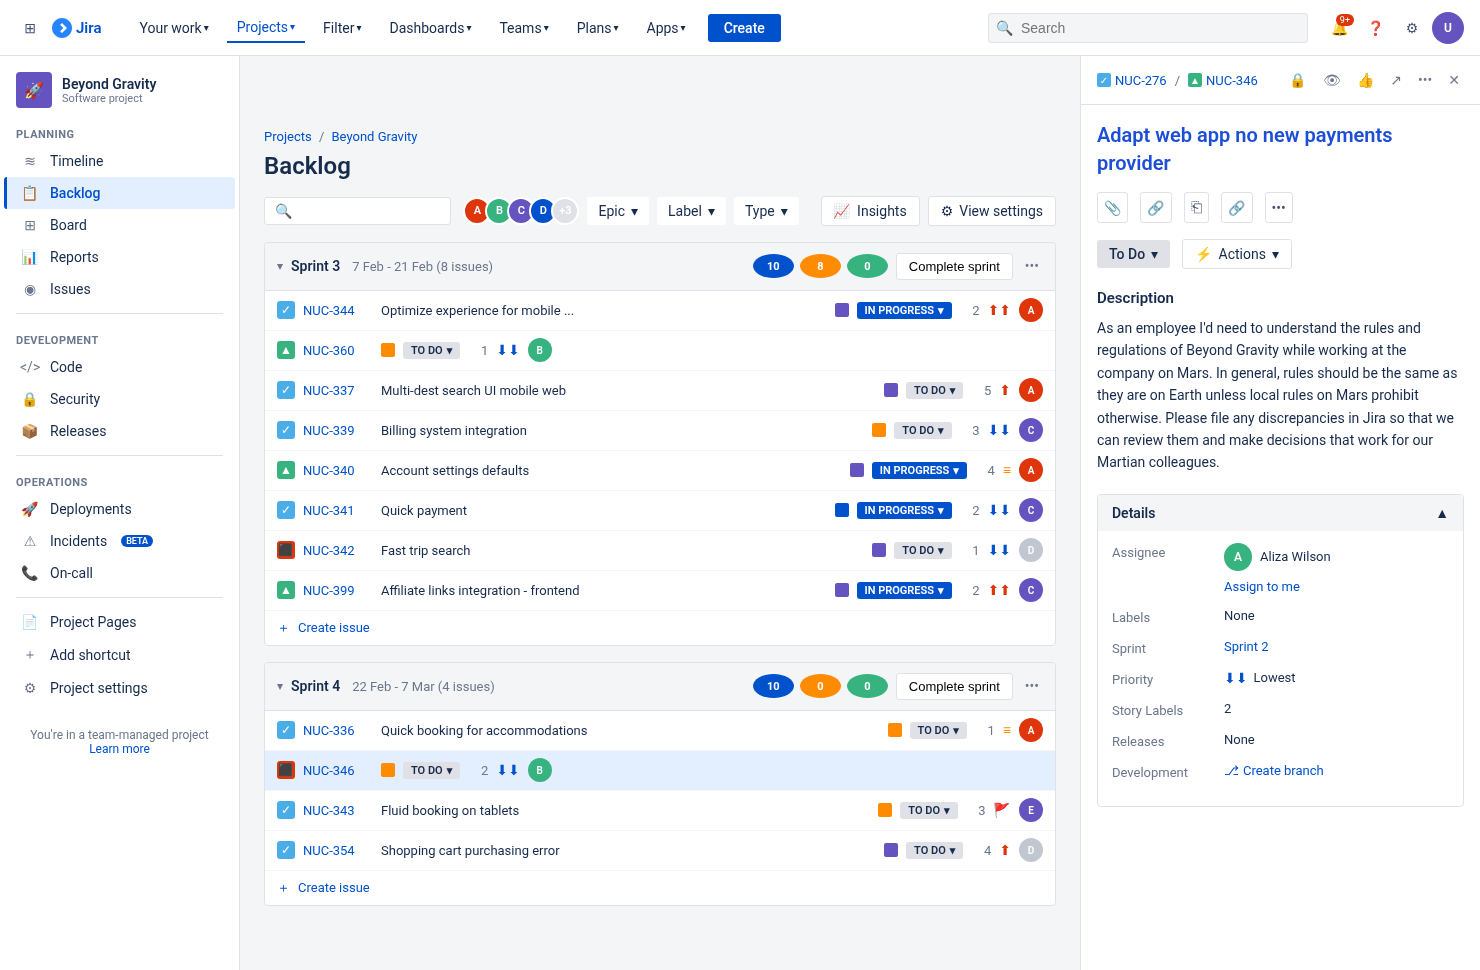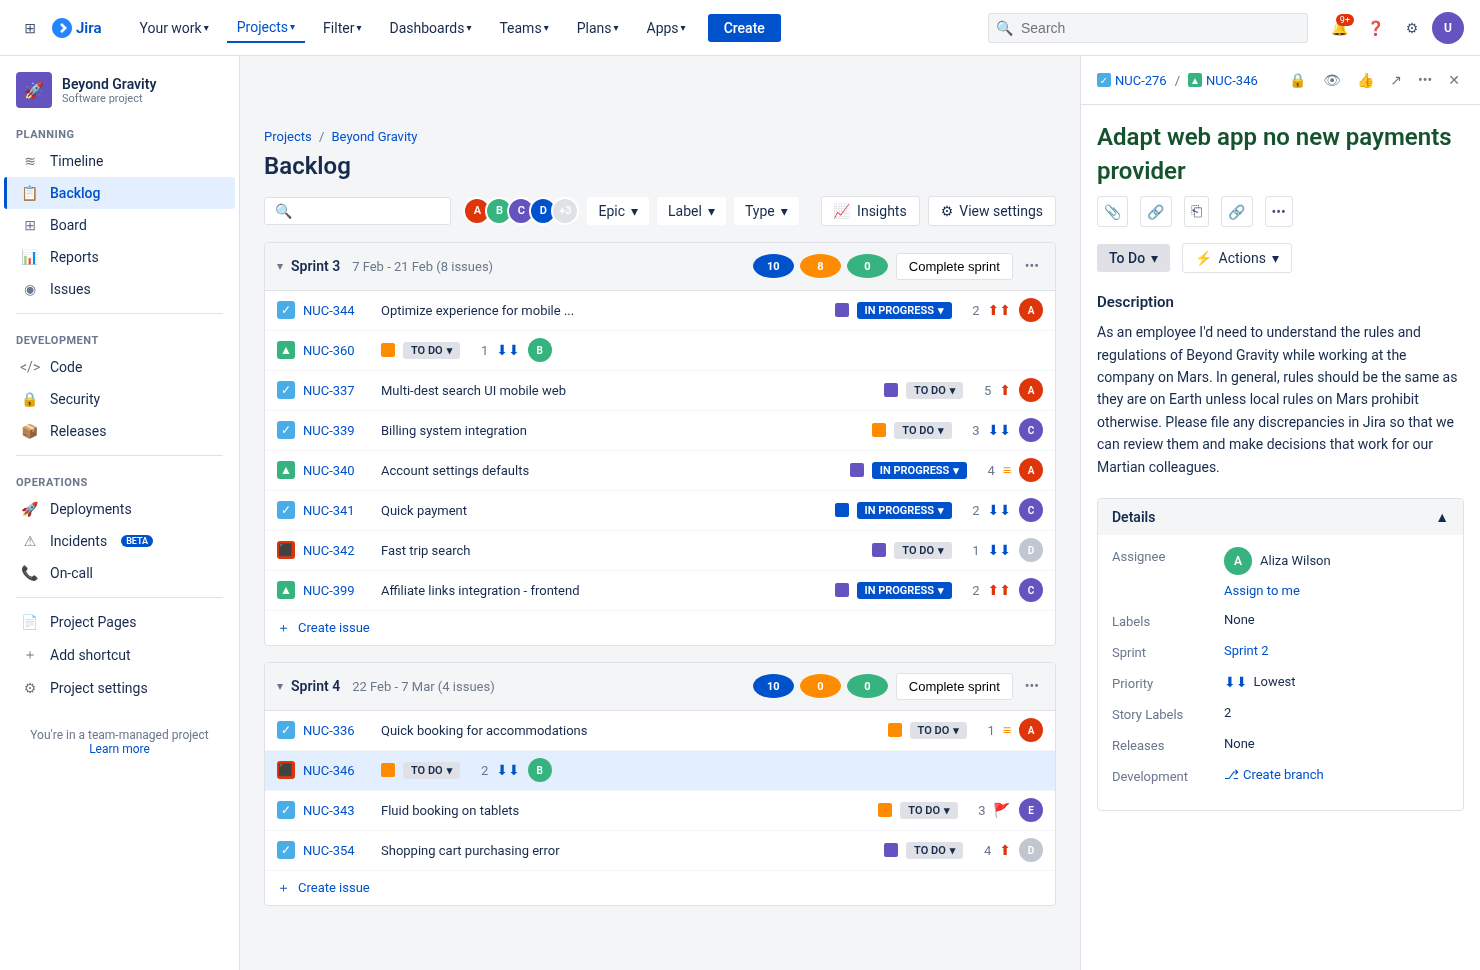--- a/index.html
+++ b/index.html
@@ -100,21 +100,21 @@
     .detail-header { display: flex; align-items: center; gap: 8px; padding: 12px 16px; border-bottom: 1px solid #dfe1e6; }
     .detail-breadcrumb { display: flex; align-items: center; gap: 6px; font-size: 13px; }
     .detail-bc-item { display: flex; align-items: center; gap: 4px; color: #0052cc; cursor: pointer; }
     .detail-bc-icon { width: 14px; height: 14px; border-radius: 2px; display: flex; align-items: center; justify-content: center; font-size: 10px; }
     .detail-bc-icon.task { background: #4bade8; color: #fff; }
     .detail-bc-icon.story { background: #36b37e; color: #fff; }
     .detail-bc-sep { color: #6b778c; margin: 0 2px; }
     .detail-header-icons { margin-left: auto; display: flex; gap: 8px; color: #6b778c; }
     .detail-header-icons span { cursor: pointer; padding: 4px; border-radius: 3px; }
     .detail-body { padding: 16px; }
-    .detail-title { font-size: 24px; font-weight: 600; color: #14532d; margin-bottom: 8px; line-height: 1.4; }
+    .detail-title { font-size: 20px; font-weight: 600; color: #1d4ed8; margin-bottom: 15px; line-height: 1.4; }
     .detail-action-icons { display: flex; gap: 12px; margin-bottom: 16px; color: #42526e; }
     .detail-action-icons span { cursor: pointer; padding: 6px; border: 1px solid #dfe1e6; border-radius: 3px; display: flex; align-items: center; justify-content: center; }
     .detail-status-bar { display: flex; align-items: center; gap: 12px; margin-bottom: 20px; }
     .status-dropdown { display: flex; align-items: center; gap: 6px; padding: 6px 12px; background: #dfe1e6; border-radius: 3px; cursor: pointer; font-weight: 500; font-size: 14px; }
     .actions-btn { display: flex; align-items: center; gap: 6px; padding: 6px 12px; border: 1px solid #dfe1e6; border-radius: 3px; cursor: pointer; font-size: 14px; background: #fff; }
     .detail-section-title { font-size: 15px; font-weight: 600; color: #172b4d; margin-bottom: 10px; }
     .detail-description { font-size: 14px; color: #172b4d; line-height: 1.6; margin-bottom: 20px; }
     .details-card { border: 1px solid #dfe1e6; border-radius: 4px; overflow: hidden; }
     .details-card-header { display: flex; align-items: center; justify-content: space-between; padding: 10px 14px; background: #f4f5f7; cursor: pointer; font-weight: 600; font-size: 14px; }
     .details-card-body { padding: 12px 14px; }

